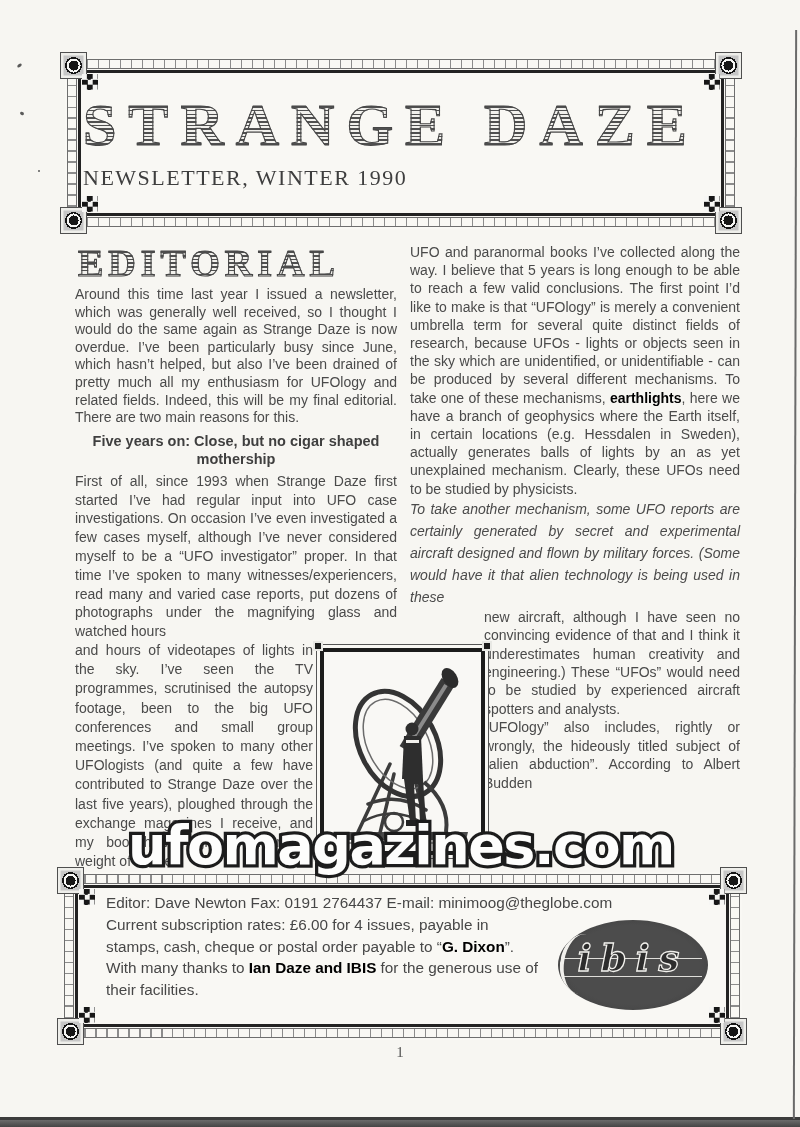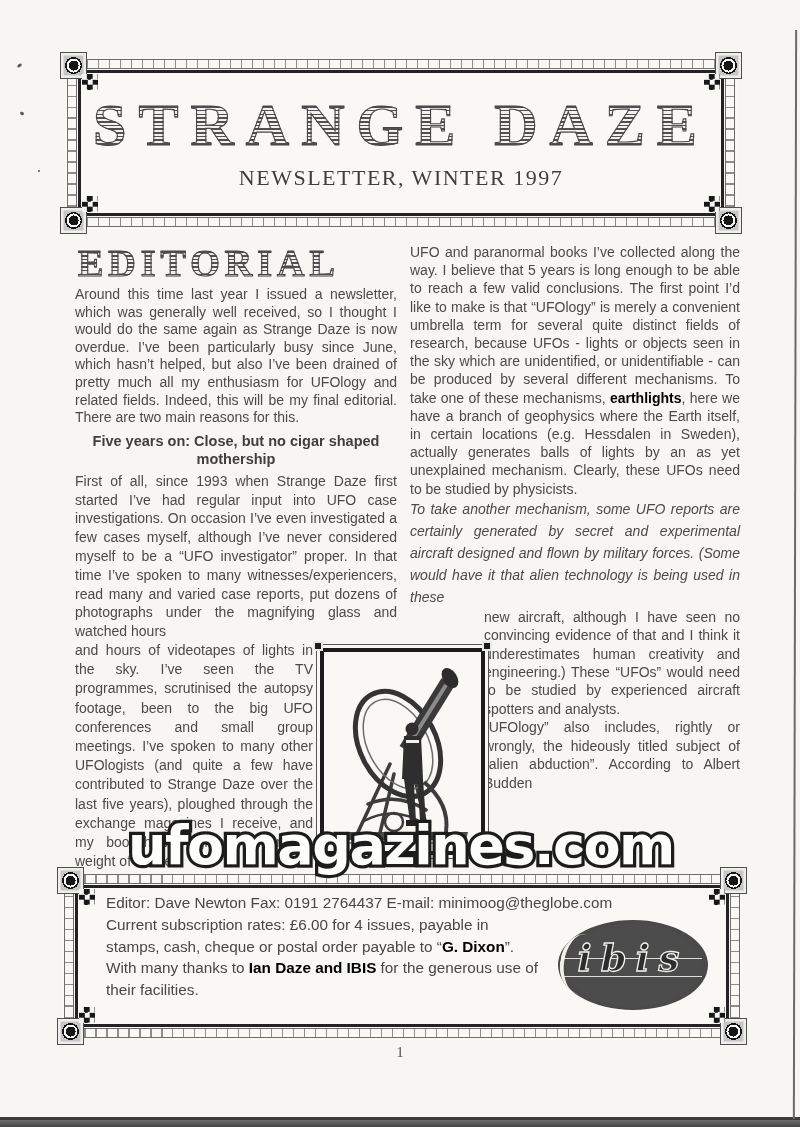--- a/index.html
+++ b/index.html
@@ -43,21 +43,21 @@
     background:repeating-conic-gradient(#171717 0 25%, #f6f6f4 0 50%) 0 0/10.7px 10.7px;
   }
   .c-tl{top:-5px;left:-5px;} .c-tl::after{right:-12px;bottom:-12px;}
   .c-tr{top:-5px;right:-5px;} .c-tr::after{left:-12px;bottom:-12px;}
   .c-bl{bottom:-5px;left:-5px;} .c-bl::after{right:-12px;top:-12px;}
   .c-br{bottom:-5px;right:-5px;} .c-br::after{left:-12px;top:-12px;}
   .frame-content{position:absolute;inset:18px;}
 
   
   .masthead{left:65px;top:57px;width:672px;height:172px;}
-  .masthead .frame-content{display:flex;flex-direction:column;align-items:center;justify-content:center;gap:8px;}
+  .masthead .frame-content{display:flex;flex-direction:column;justify-content:center;gap:8px;}
   .striped{
     font-family:"Liberation Serif", serif;font-weight:bold;color:#4d4d4d;
   }
   @supports (-webkit-background-clip: text){
     .striped{
       color:transparent;
       background-image:repeating-linear-gradient(180deg,#505050 0 1.6px,#f2f1ed 1.6px 3.7px);
       -webkit-background-clip:text;background-clip:text;
       -webkit-text-stroke:1.1px #474747;
     }
@@ -152,21 +152,21 @@
     <div class="tick tick-bottom"></div>
     <div class="tick tick-left"></div>
     <div class="tick tick-right"></div>
     <div class="inner-border"></div>
     <div class="corner c-tl"></div>
     <div class="corner c-tr"></div>
     <div class="corner c-bl"></div>
     <div class="corner c-br"></div>
     <div class="frame-content">
       <div class="striped mast-title">STRANGE DAZE</div>
-      <div class="mast-sub">NEWSLETTER, WINTER 1997</div>
+      <div class="mast-sub">NEWSLETTER, WINTER 1990</div>
     </div>
   </div>
 
   <div class="striped editorial-heading">EDITORIAL</div>
 
   <div class="col col-left">
     <p class="p1">Around this time last year I issued a newsletter, which was generally well received, so I thought I would do the same again as Strange Daze is now overdue. I’ve been particularly busy since June, which hasn’t helped, but also I’ve been drained of pretty much all my enthusiasm for UFOlogy and related fields. Indeed, this will be my final editorial. There are two main reasons for this.</p>
     <h4>Five years on: Close, but no cigar shaped mothership</h4>
     <p class="p2a">First of all, since 1993 when Strange Daze first started  I’ve had regular input into UFO case investigations. On occasion I’ve even investigated a few cases myself, although I’ve never considered myself to be a “UFO investigator” proper. In that time I’ve spoken to many witnesses/experiencers, read many and varied case reports, put dozens of photographs under the magnifying glass and watched hours</p>
     <p class="p2b">and hours of videotapes of lights in the sky. I’ve seen the TV programmes, scrutinised the autopsy footage, been to the big UFO conferences and small group meetings. I’ve spoken to many other UFOlogists (and quite a few have contributed to Strange Daze over the last five years), ploughed through the exchange magazines I receive, and my bookshelves groan under the weight of all the</p>

